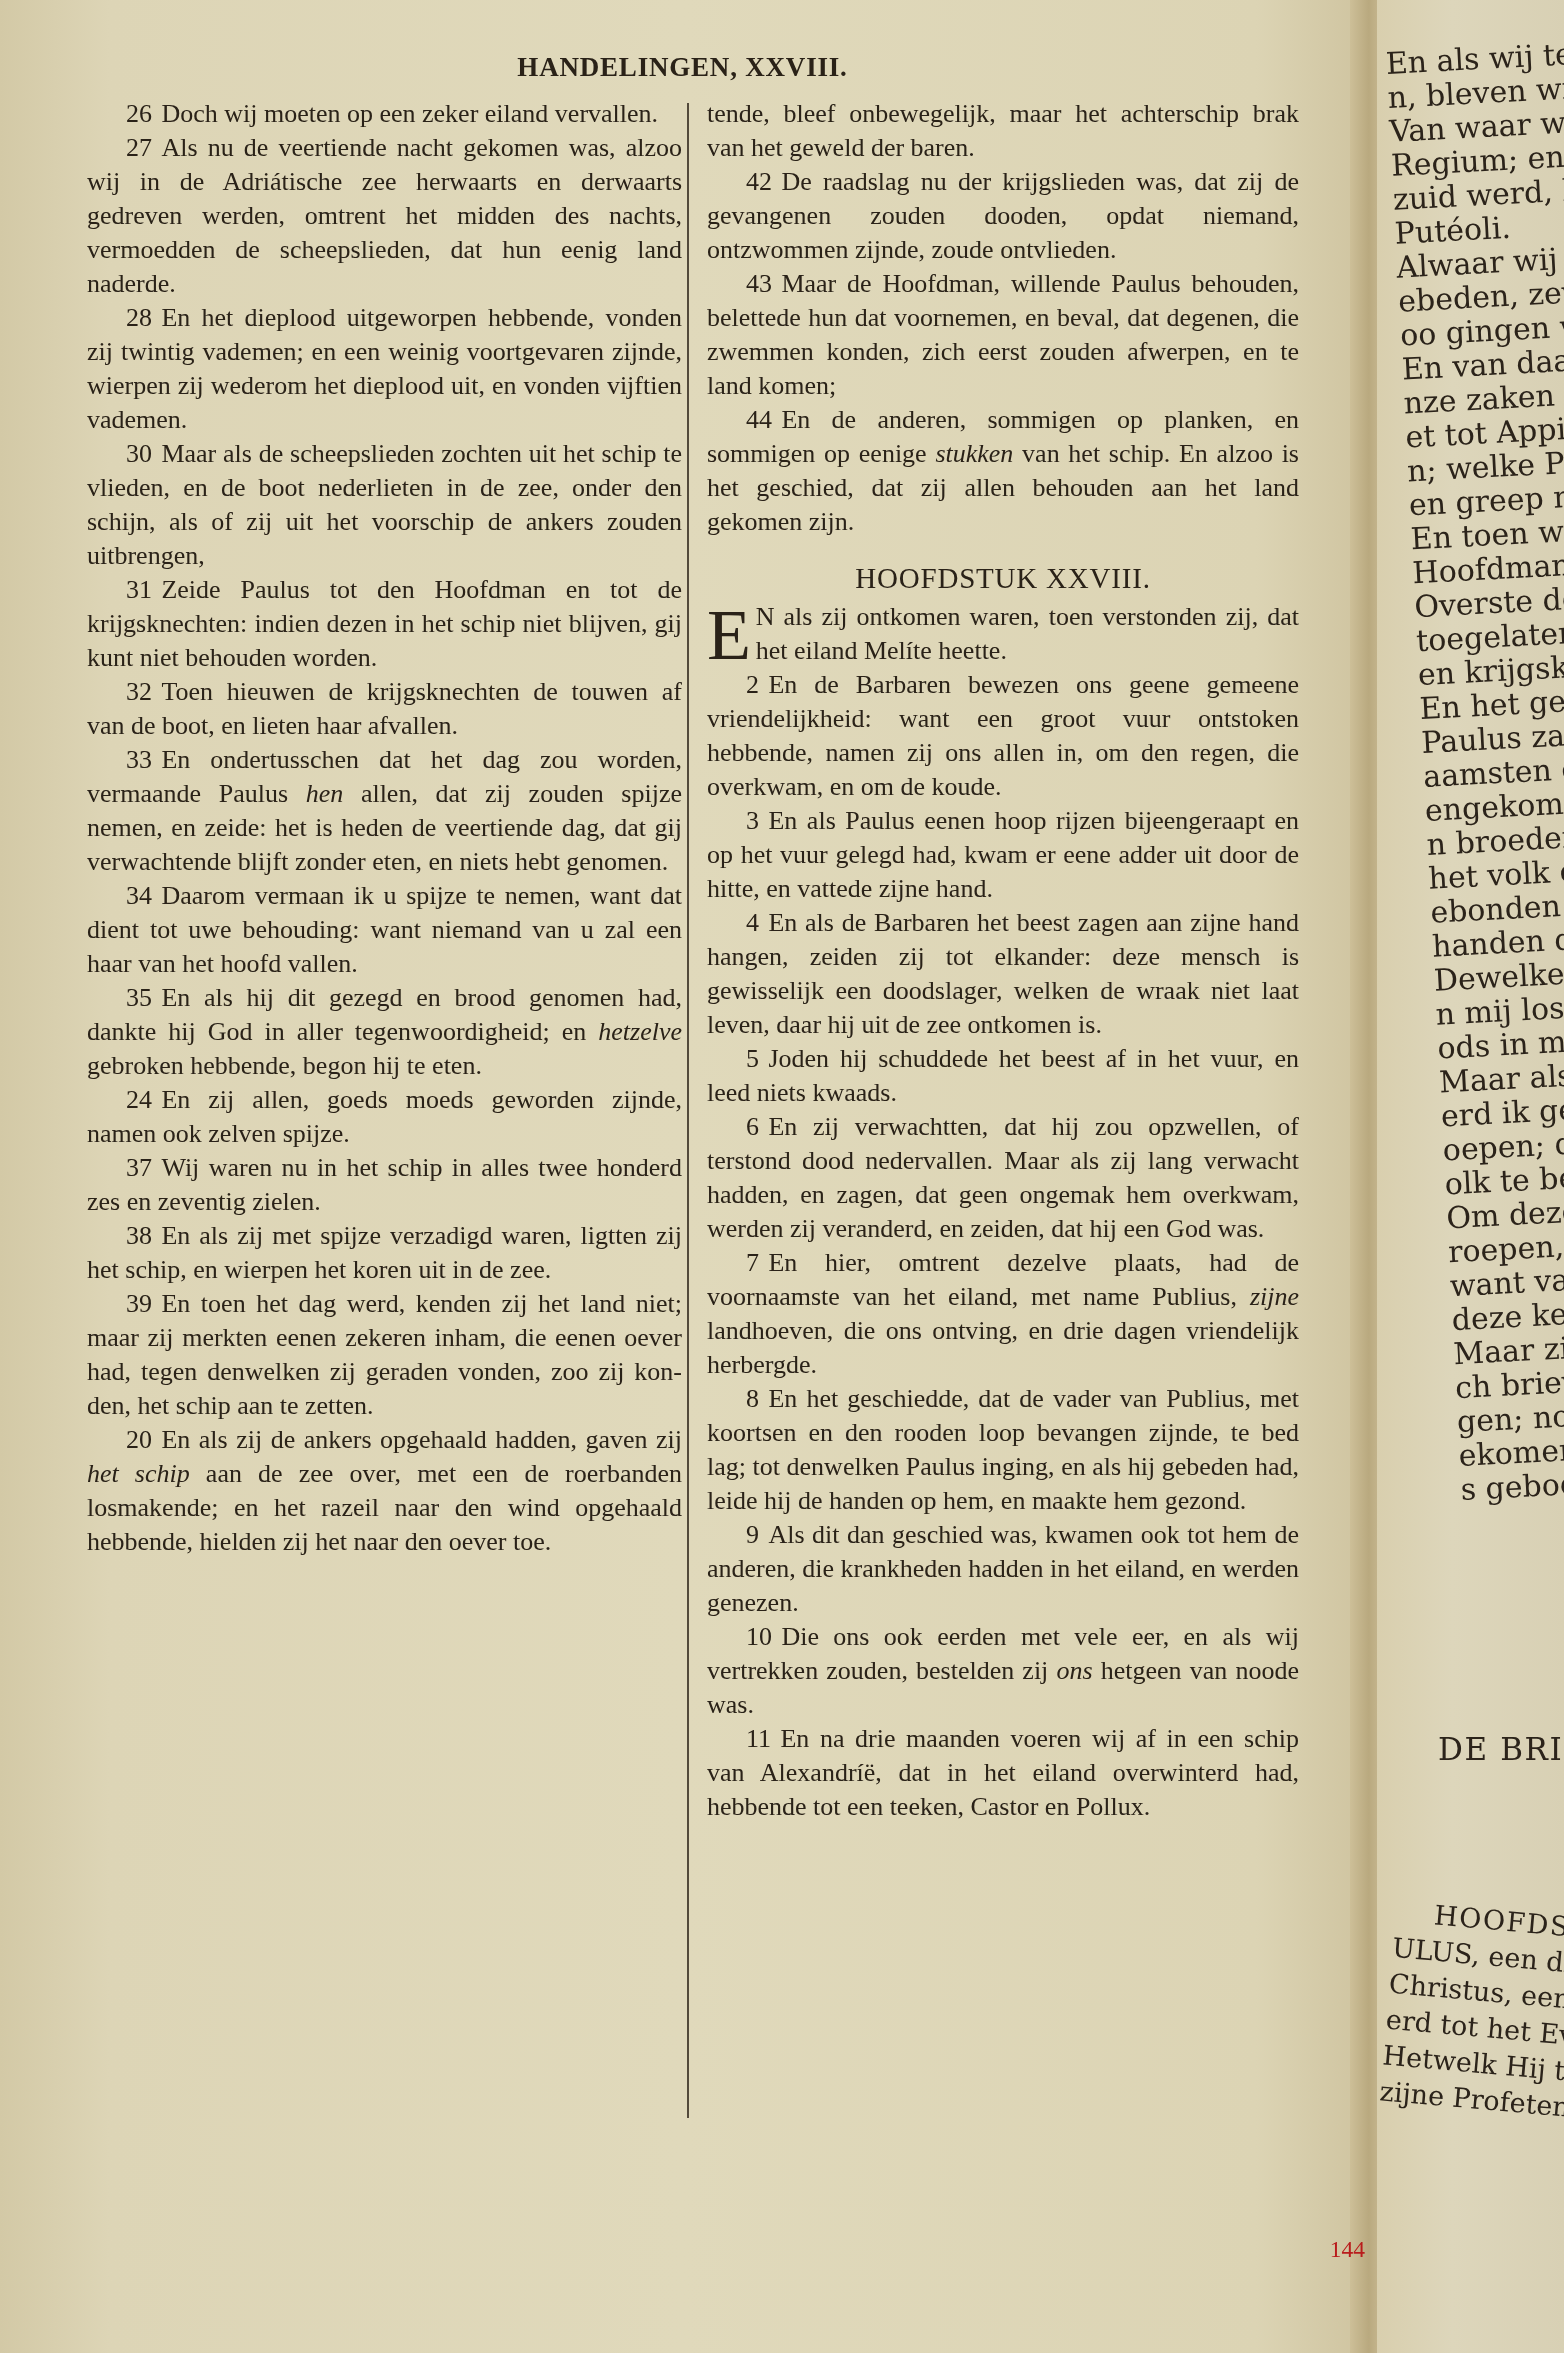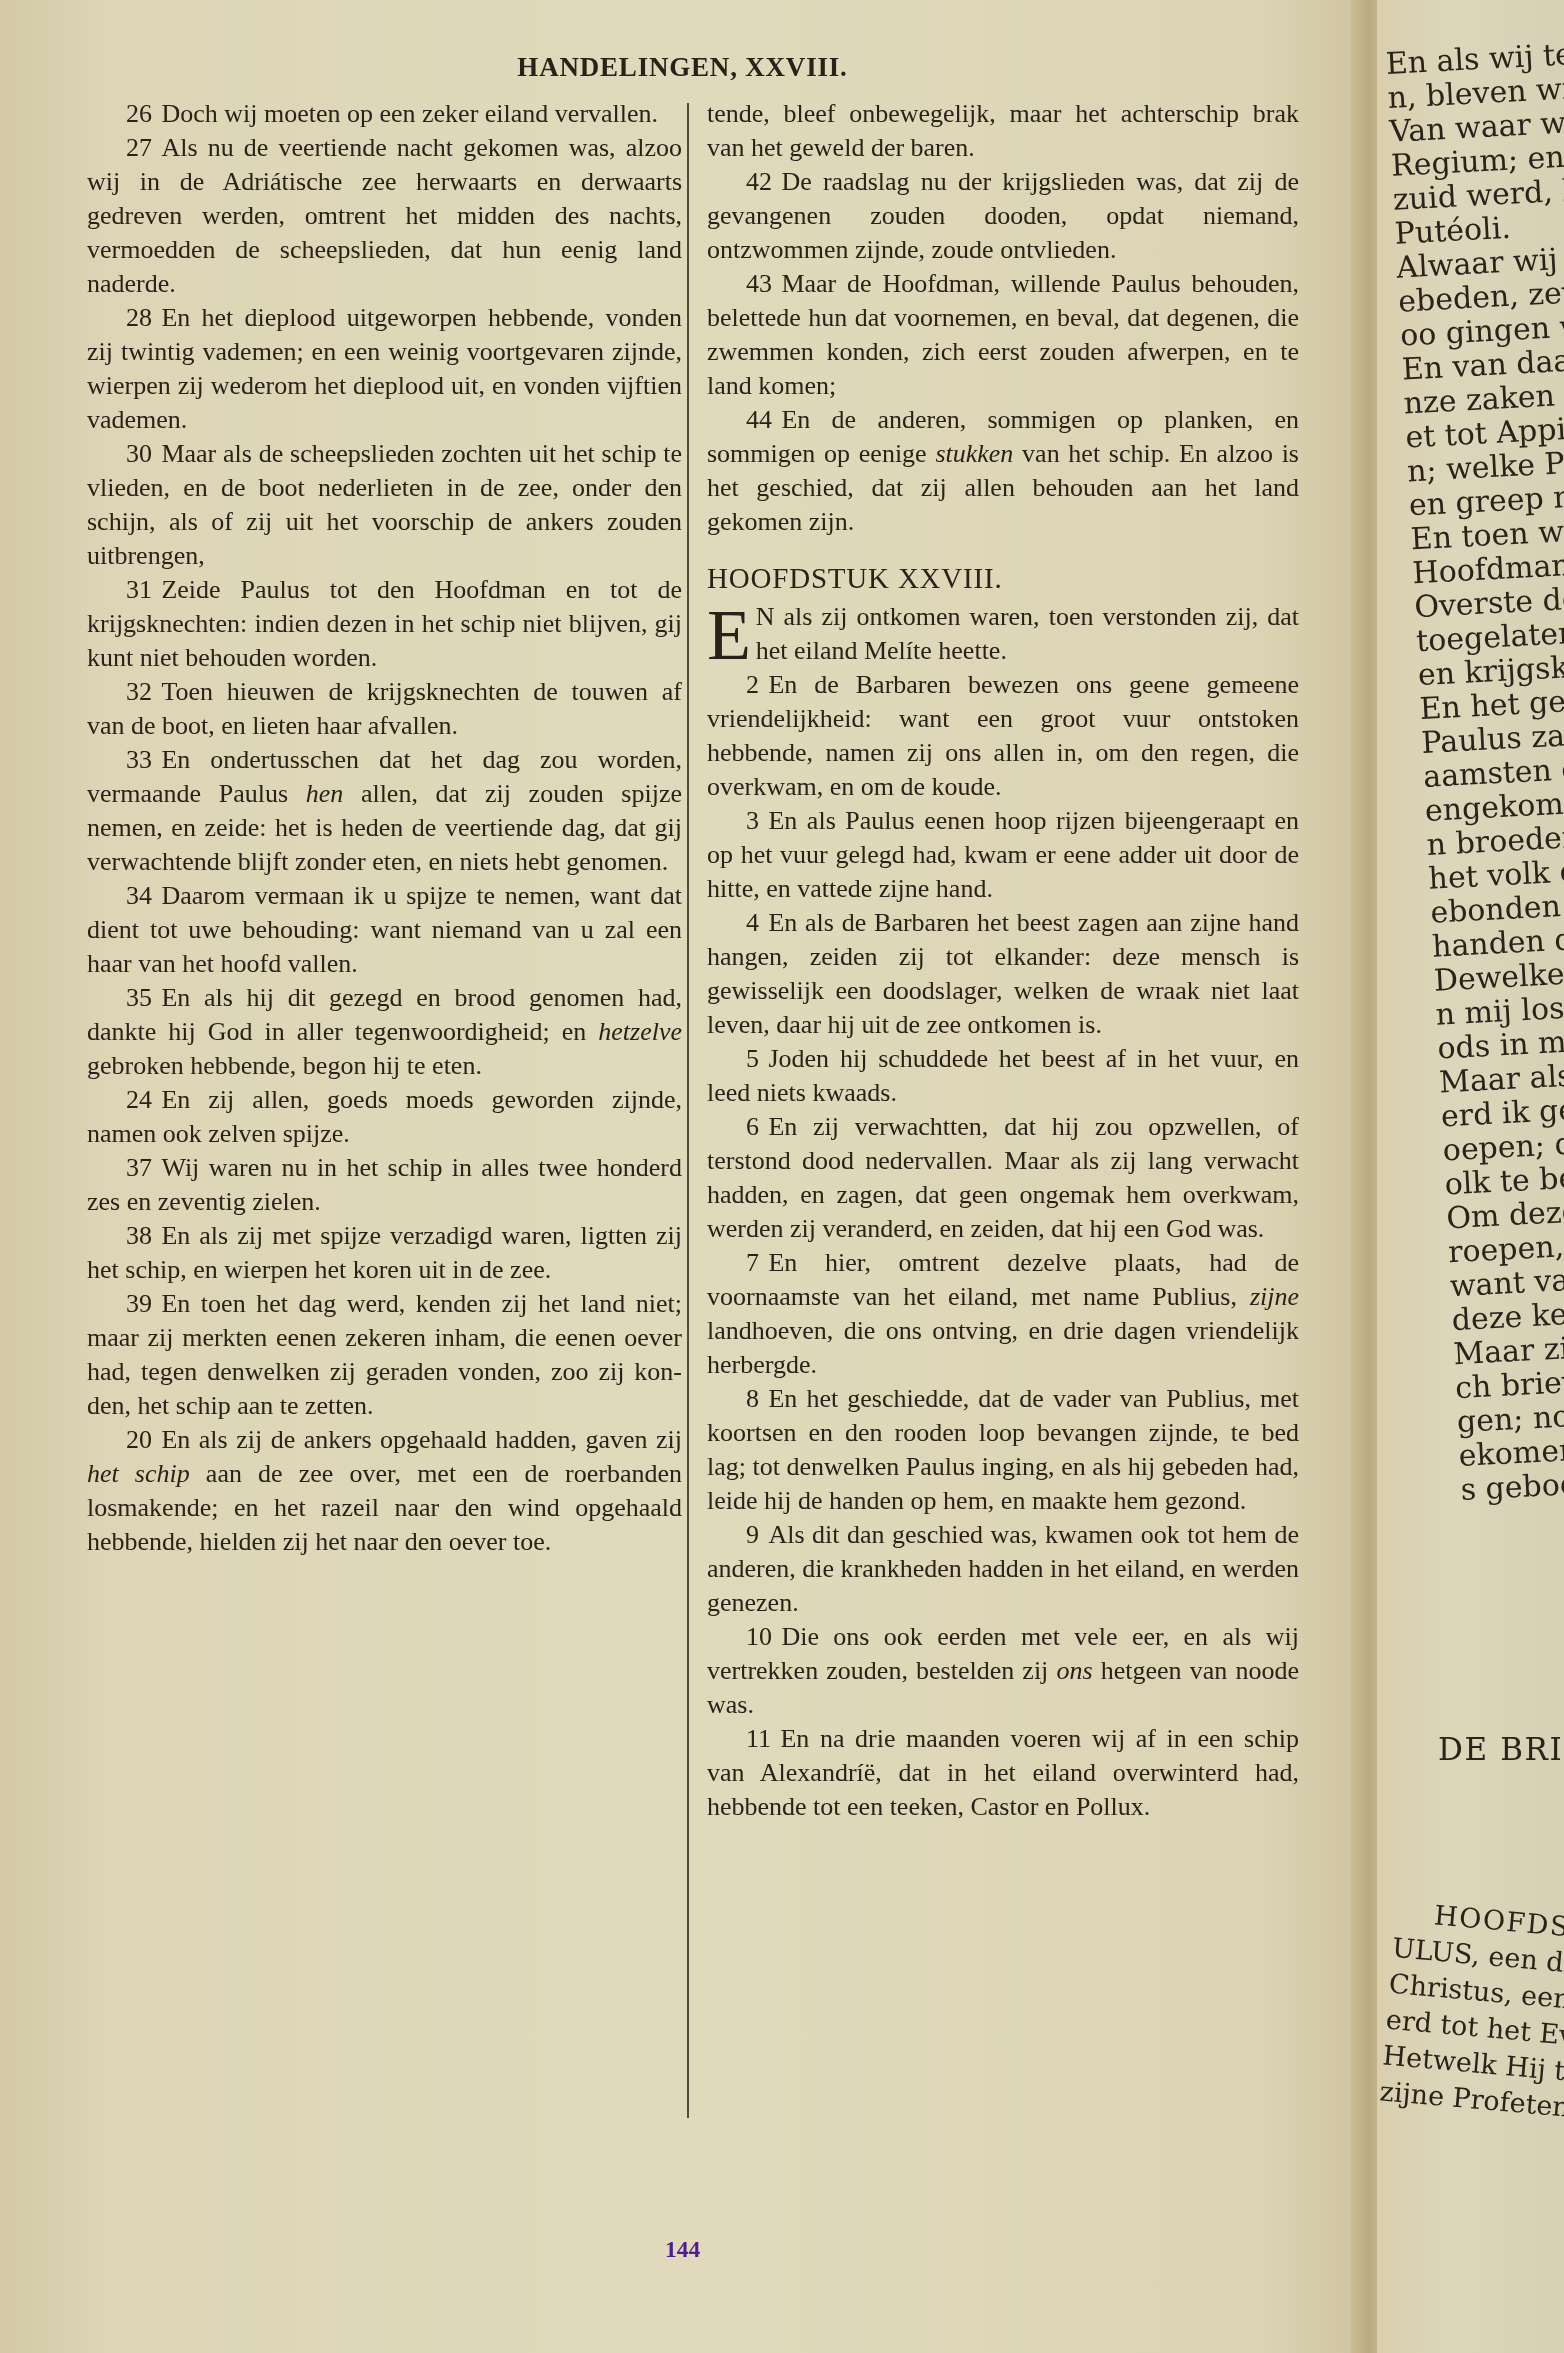--- a/index.html
+++ b/index.html
@@ -32,30 +32,30 @@
     .col-left { left:76px; width:595px;margin-left:11px; }
     .col-right { left:707px; width:592px; }
     .divider {
       position:absolute; left:687px; top:103px; width:1.6px; height:2015px;
       background:#3a3024; opacity:.85;
     }
     .verse { text-align:justify; text-align-last:left; hyphens:manual; margin:0; }
     .verse .num { padding-left:39px; padding-right:9.4px; }
     .verse i { font-style:italic; }
     .chapter-heading {
-      text-align:left; font-size:29px; letter-spacing:0.8px; margin:20.3px 0 3.1px 0;
+      text-align:center; font-size:29px; letter-spacing:0.8px; margin:20.3px 0 3.1px 0;
       line-height:38px;
     }
     .dropcap-para { text-align:justify; margin:0; position:relative; }
     .dropcap {
       float:left; font-size:72px; line-height:61px; margin:3.1px 4.7px 0 0; padding-top:1.6px;
     }
     .folio {
-      position:absolute; left:0; width:1365px; top:2236px; text-align:center;
-      font-size:23.5px; color:#4c1d95;font-weight:bold;
+      position:absolute; left:0; width:1365px; top:2236px; text-align:right;
+      font-size:23.5px; color:#b91c1c;
     }
     
     .facing-lines {
       position:absolute; left:7.8px; top:47px; width:313px;
       font-size:30px; line-height:34px; transform:rotate(-3deg); transform-origin:0 0;
       white-space:nowrap; color:#2b231a; font-family:"DejaVu Serif",serif;
     }
     .facing-lines div { height:34px; }
     .facing-title {
       position:absolute; left:61px; top:1731px; font-size:31px; letter-spacing:1.6px;

